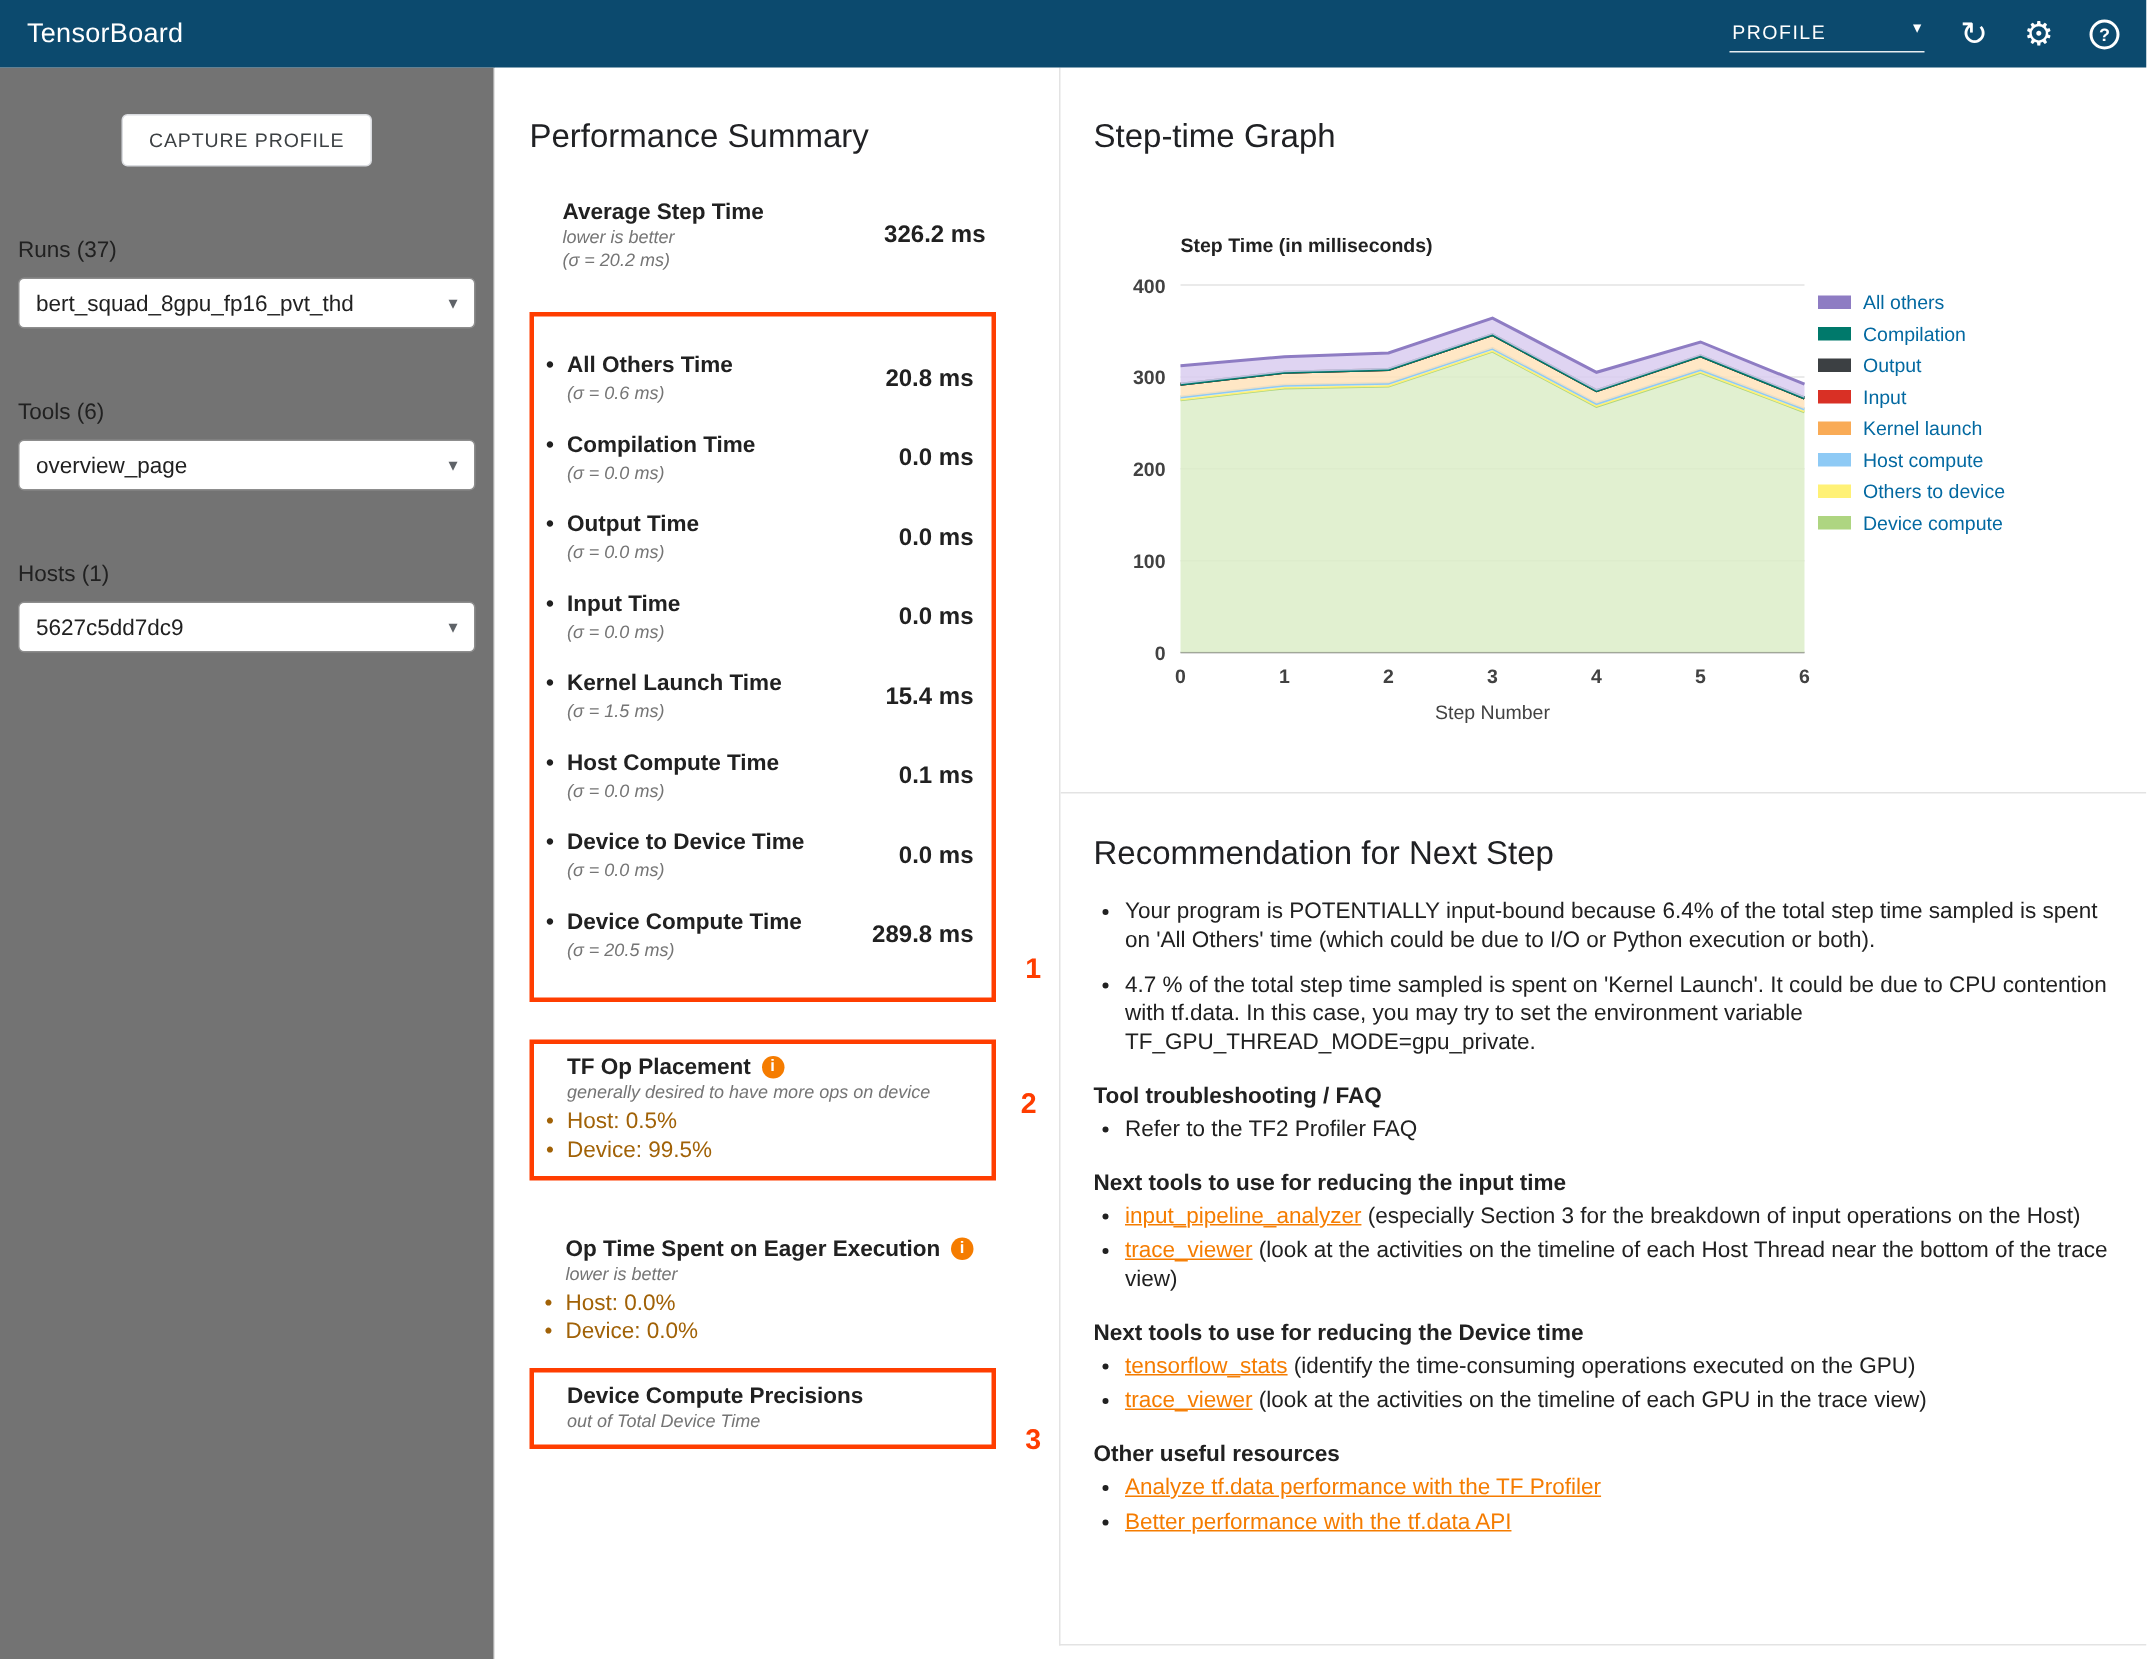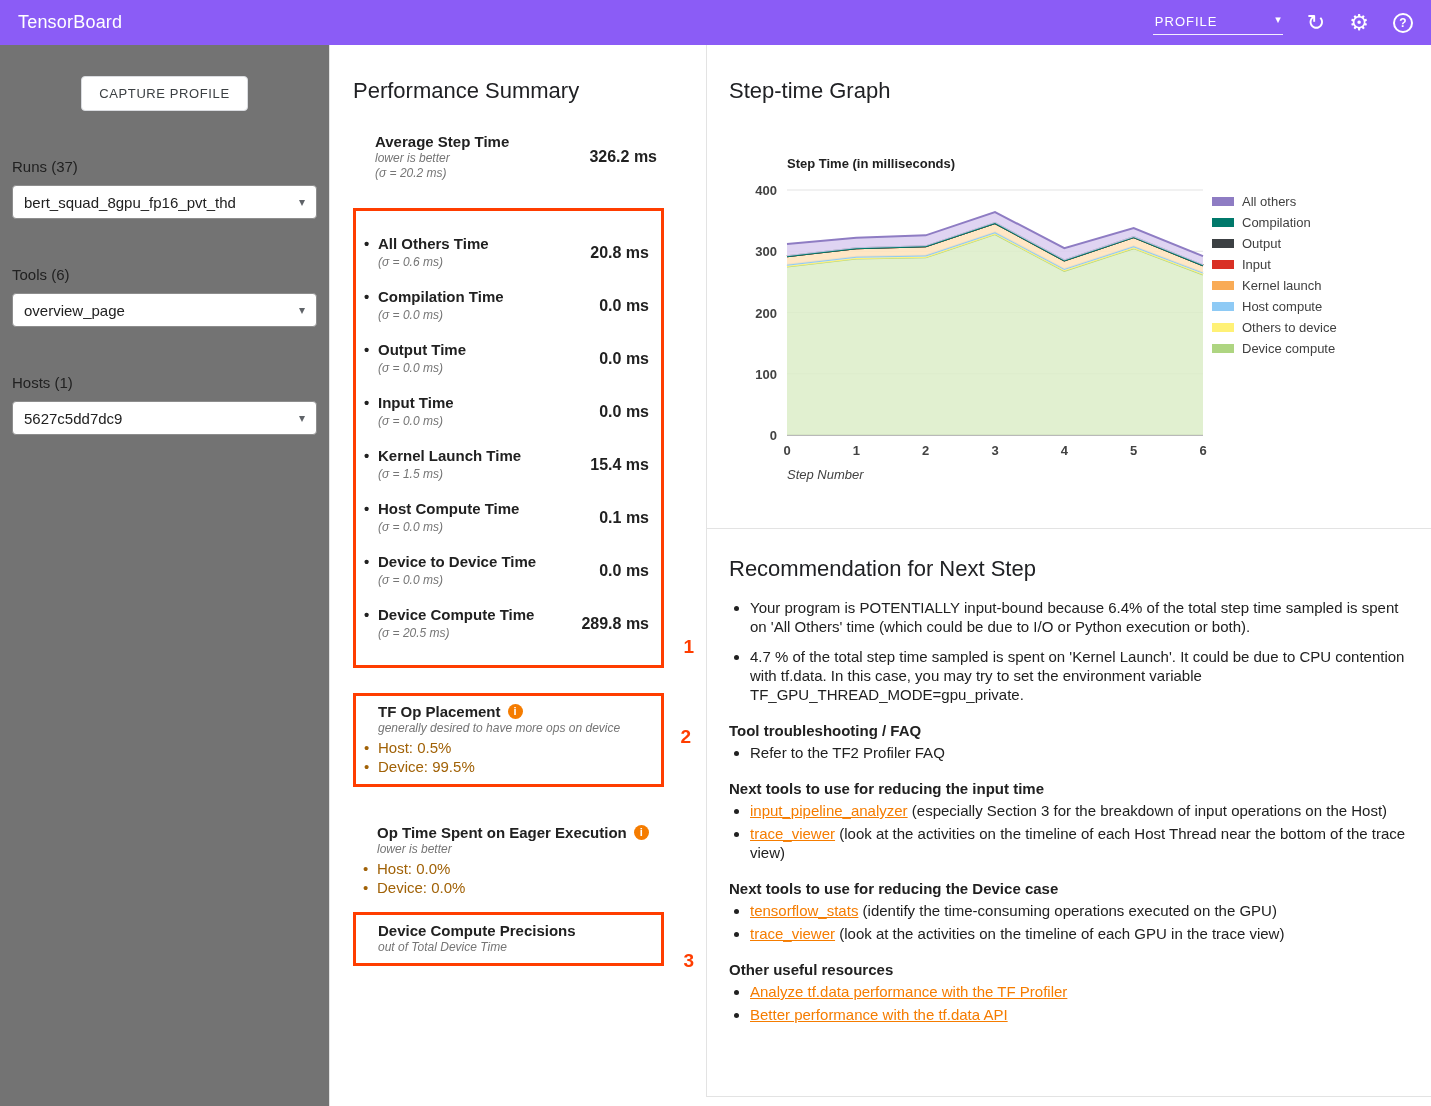--- a/index.html
+++ b/index.html
@@ -1,21 +1,21 @@
 <!DOCTYPE html>
 <html><head>
 <meta charset="utf-8">
 <style>
   *{box-sizing:border-box;margin:0;padding:0}
   html,body{background:#fff}
   body{width:1431px;height:1106px;font-family:"Liberation Sans",sans-serif;color:#212121;overflow:hidden}
   .app{position:relative;width:1431px;height:1106px;overflow:hidden;background:#fff}
 
   
-  .header{position:absolute;top:0;left:0;right:0;height:45px;background:#8b5cf6;display:flex;align-items:center;padding:0 18px;color:#fff;z-index:5}
+  .header{position:absolute;top:0;left:0;right:0;height:45px;background:#0c4a6e;display:flex;align-items:center;padding:0 18px;color:#fff;z-index:5}
   .header-title{font-size:18px;font-weight:500;letter-spacing:.2px}
   .header-right{margin-left:auto;display:flex;align-items:center;gap:24px}
   .dash-select{display:flex;align-items:flex-start;justify-content:space-between;width:130px;border-bottom:1px solid rgba(255,255,255,.9);padding:3px 2px 5px;cursor:pointer}
   .dash-label{font-size:13px;letter-spacing:1px;font-weight:500}
   .dash-caret{font-size:11px;line-height:1}
   .hicon{font-size:22px;line-height:1;cursor:pointer;user-select:none}
   .help-icon{width:20px;height:20px;border:2px solid #fff;border-radius:50%;display:flex;align-items:center;justify-content:center;font-size:12px;font-weight:bold;cursor:pointer}
 
   
   .sidebar{position:absolute;top:45px;left:0;width:330px;bottom:0;border-right:1px solid #e3e3e3;background:#737373}
@@ -49,25 +49,25 @@
   ul.dots li{font-size:15px;line-height:19px;position:relative;color:#a16207}
   ul.dots li::before{content:"•";position:absolute;left:-14px}
   .plain-block{margin:36px 0 0 24px}
 
   
   .col-right{position:absolute;top:45px;left:706px;right:0;bottom:9px;border-left:1px solid #e3e3e3;border-bottom:1px solid #e3e3e3;padding:0 24px 0 22px;overflow:hidden;background:#fff}
   .chart-wrap{position:relative;margin-top:52px}
   .chart-title{font-size:13px;font-weight:bold;margin-left:58px;line-height:16px}
   svg.chart{display:block;margin-top:6px}
   svg.chart text.tick{font-family:"Liberation Sans",sans-serif;font-size:13px;font-weight:bold;fill:#424242}
-  .chart-xlabel{font-size:13px;font-style:italic;color:#424242;margin:6px 0 0 58px;width:416px;}
+  .chart-xlabel{font-size:13px;color:#424242;margin:6px 0 0 58px;width:416px;text-align:center}
   .legend{position:absolute;left:483px;top:35px}
   .legend-item{display:flex;align-items:center;height:21px}
   .legend-swatch{width:22px;height:9px;margin-right:8px;flex:none}
-  .legend-label{font-size:13px;color:#404040;white-space:nowrap}
+  .legend-label{font-size:13px;color:#0369a1;white-space:nowrap}
   .divider{height:1px;background:#e3e3e3;margin:46px -24px 0 -22px}
   h2.rec{margin-top:27px}
   .rec-list{margin:16px 0 0 0;padding-left:21px}
   .rec-list li{font-size:15px;line-height:19px;margin-bottom:11px;color:#212121}
   .rec-head{font-size:15px;font-weight:bold;margin-top:17px;line-height:19px}
   .rec-sec{margin:3px 0 0 0;padding-left:21px}
   .rec-sec li{font-size:15px;line-height:19px;margin-bottom:4px;color:#212121}
   a.rec-link{color:#f57c00;text-decoration:underline;cursor:pointer}
 </style>
 </head>
@@ -313,21 +313,21 @@
     <ul class="rec-sec">
       <li><a class="rec-link" href="#"></a><span>Refer to the TF2 Profiler FAQ</span></li>
     </ul>
 
     <div class="rec-head">Next tools to use for reducing the input time</div>
     <ul class="rec-sec">
       <li><a class="rec-link" href="#">input_pipeline_analyzer</a><span> (especially Section 3 for the breakdown of input operations on the Host)</span></li>
       <li><a class="rec-link" href="#">trace_viewer</a><span> (look at the activities on the timeline of each Host Thread near the bottom of the trace view)</span></li>
     </ul>
 
-    <div class="rec-head">Next tools to use for reducing the Device case</div>
+    <div class="rec-head">Next tools to use for reducing the Device time</div>
     <ul class="rec-sec">
       <li><a class="rec-link" href="#">tensorflow_stats</a><span> (identify the time-consuming operations executed on the GPU)</span></li>
       <li><a class="rec-link" href="#">trace_viewer</a><span> (look at the activities on the timeline of each GPU in the trace view)</span></li>
     </ul>
 
     <div class="rec-head">Other useful resources</div>
     <ul class="rec-sec">
       <li><a class="rec-link" href="#">Analyze tf.data performance with the TF Profiler</a><span></span></li>
       <li><a class="rec-link" href="#">Better performance with the tf.data API</a><span></span></li>
     </ul>

